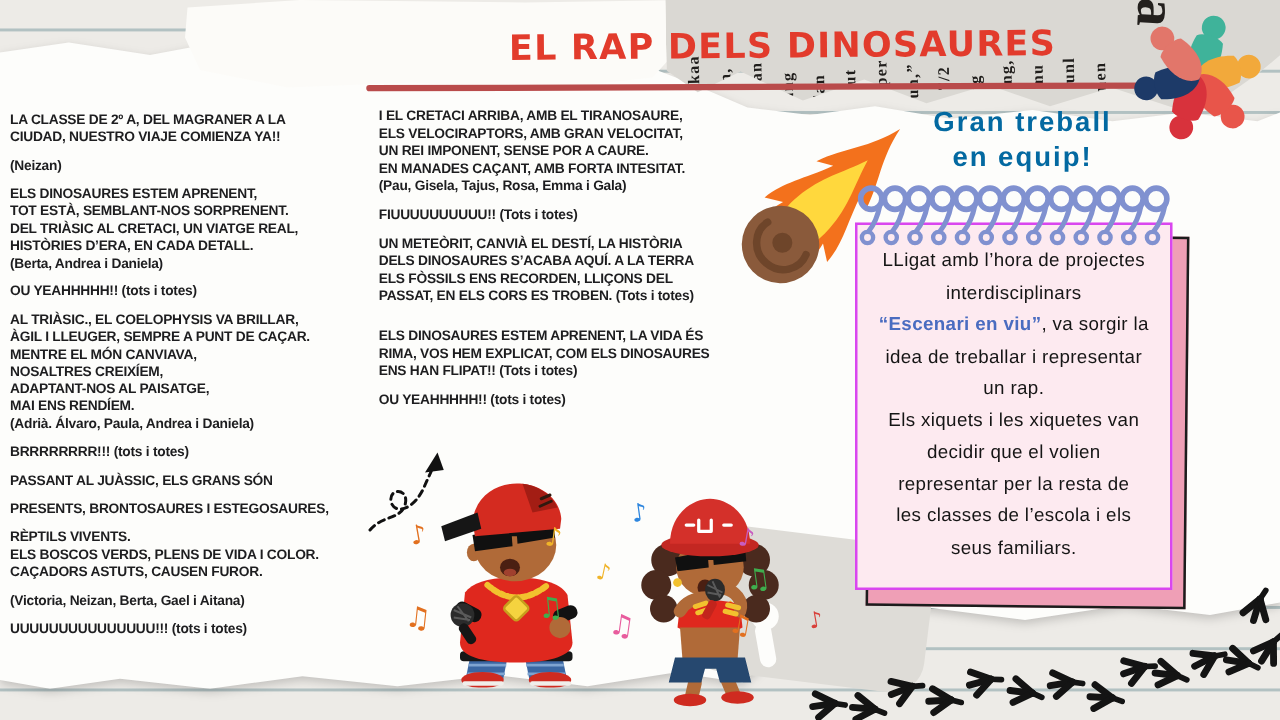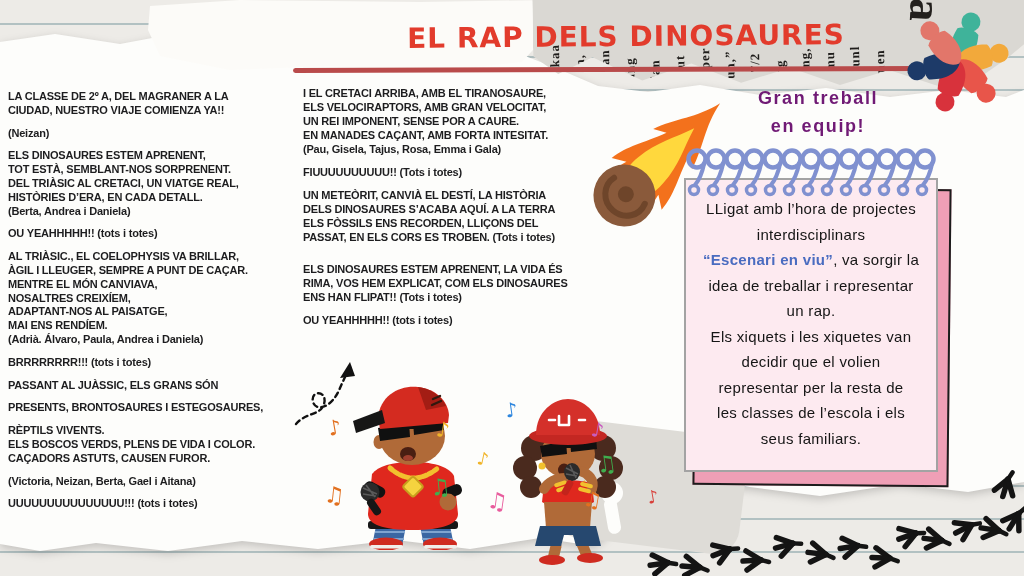--- a/index.html
+++ b/index.html
@@ -35,26 +35,26 @@
   .red-line{position:absolute;left:293px;top:67px;width:632px;height:5px;z-index:3;
      background:#b94b4b;border-radius:3px;transform:rotate(-.2deg);}
   
   .col{position:absolute;z-index:4;color:#1d1d1f;font-weight:bold;font-size:11px;
      line-height:13.8px;letter-spacing:-.2px;}
   .col-left{left:8px;top:90px;width:288px;}
   .col-mid{left:303px;top:86px;width:292px;line-height:14px;}
   .col-line:empty{height:9px;}
   
   .heading{position:absolute;left:718px;top:84px;width:200px;z-index:5;text-align:center;
-     font-size:18px;font-weight:600;letter-spacing:1.6px;color:#701a75;line-height:28px;}
+     font-size:22px;font-weight:600;letter-spacing:1.6px;color:#0369a1;line-height:28px;}
   
   .note-shadow{position:absolute;left:694px;top:188px;width:252px;height:294px;z-index:4;
      background:#ef9fb6;border:2px solid #1c1c1c;transform:rotate(.6deg);}
   .note{position:absolute;left:684px;top:178px;width:254px;height:294px;z-index:5;
-     background:#fdeaf0;border:2px solid #a3a3a3;box-sizing:border-box;
+     background:#fdeaf0;border:2px solid #d946ef;box-sizing:border-box;
      padding-top:16px;text-align:center;font-size:15px;letter-spacing:.3px;
      line-height:25.5px;color:#151515;font-weight:500;}
   .quote{color:#4a6cc0;font-weight:bold;}
   .spiral{position:absolute;left:686px;top:146px;z-index:6;}
   
   .abs{position:absolute;}
   .mn{position:absolute;z-index:6;font-family:"DejaVu Sans",sans-serif;line-height:1;}
   .gray-scrap{position:absolute;left:556px;top:428px;width:188px;height:118px;z-index:2;
      background:#dedcd7;border-radius:26px;transform:rotate(7deg);}
   .keyhole-c{position:absolute;left:601px;top:482px;width:22px;height:22px;border-radius:50%;

